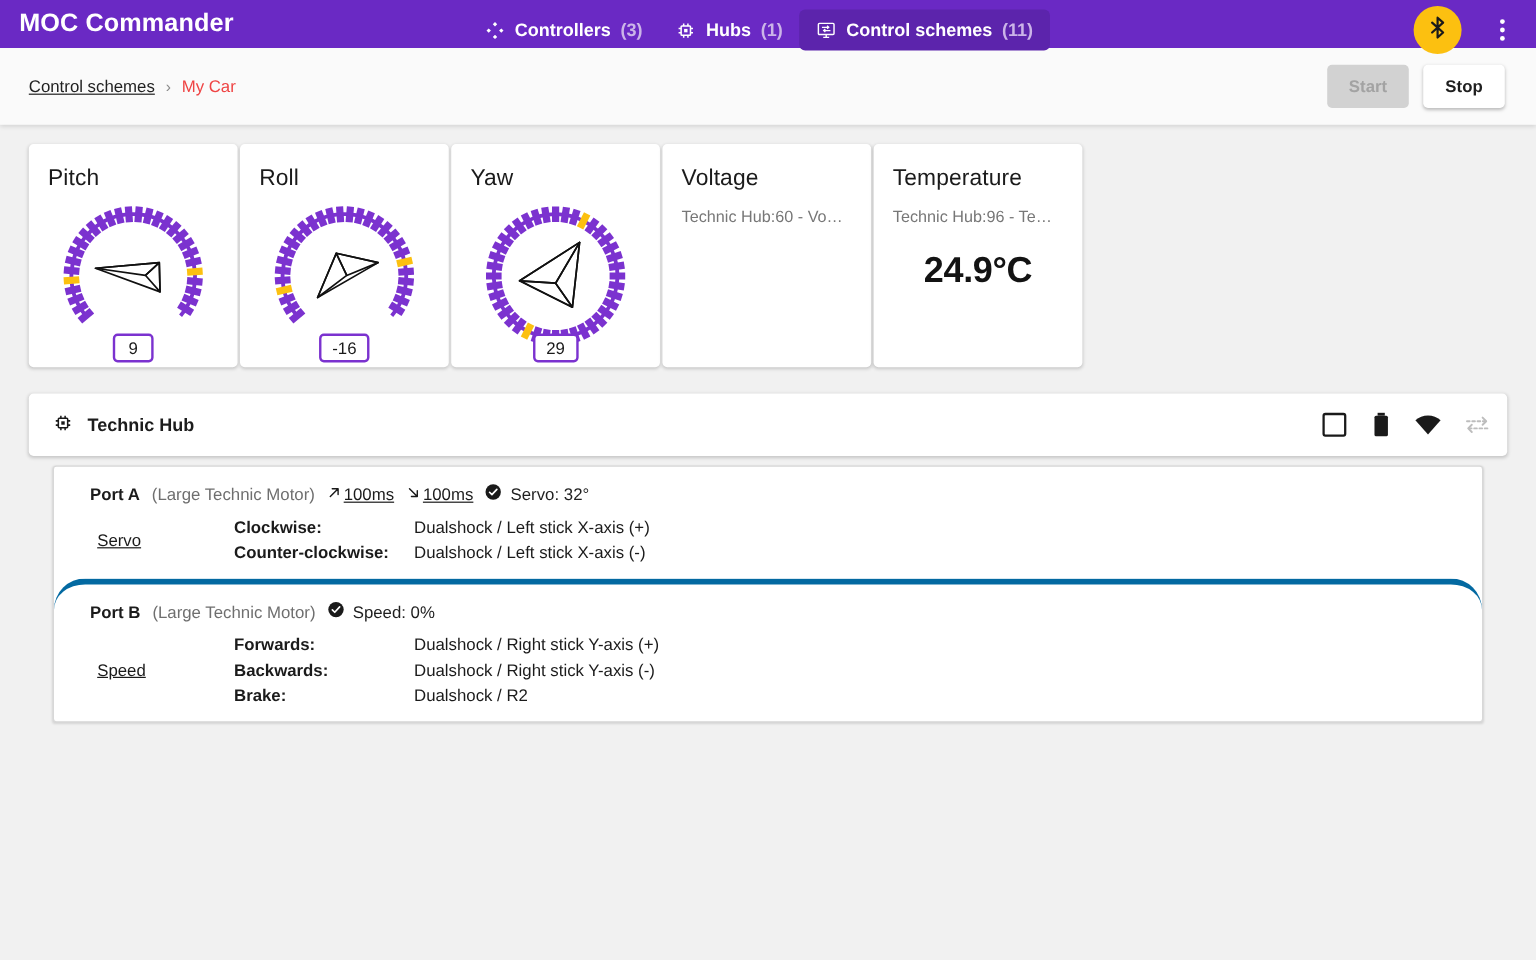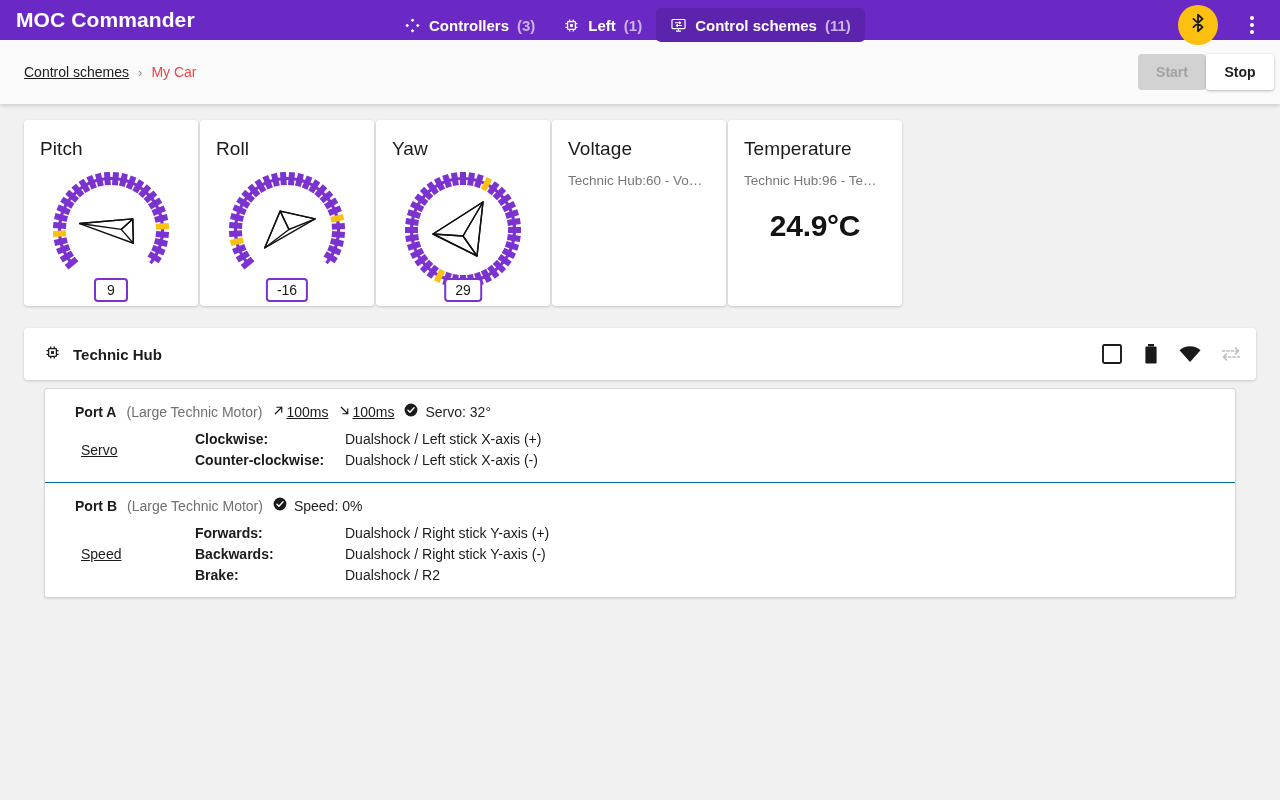--- a/index.html
+++ b/index.html
@@ -81,21 +81,21 @@
     display: flex;
     align-items: center;
     position: relative;
     box-shadow: 0 2px 4px rgba(0,0,0,.14);
     z-index: 3;
   }
   .crumbs { display: flex; align-items: center; margin-left: 24px; gap: 9px; font-size: 14px; }
   .crumb-link { text-decoration: underline; color: #212121; cursor: pointer; }
   .crumb-sep { color: #8a8a8a; font-size: 13px; }
   .crumb-current { color: #ef4444; }
-  .toolbar-actions { position: absolute; right: 6px; display: flex; align-items: flex-start; }
+  .toolbar-actions { position: absolute; right: 26px; display: flex; gap: 12px; align-items: flex-start; }
   .btn {
     min-width: 68px; height: 36px;
     border-radius: 4px;
     font-size: 14px; font-weight: bold;
     display: flex; align-items: center; justify-content: center;
     cursor: pointer;
     border: none;
     font-family: "Liberation Sans", sans-serif;
   }
   .btn-disabled { background: #d2d2d2; color: #a3a3a3; cursor: default; }
@@ -177,21 +177,21 @@
   .hub-icons .ic { display: flex; align-items: center; justify-content: center; cursor: pointer; }
 
   .ports {
     margin: 8px 44px 0 44px;
     background: #ffffff;
     border: 1px solid #d8d8d8;
     border-radius: 3px;
     box-shadow: 0 1px 2px rgba(0,0,0,.12);
   }
   .port { padding: 14px 0 14px 18px; }
-  .port + .port { border-top: 1px solid #0369a1; }
+  .port + .port { border-top: 5px solid #0369a1; border-radius: 26px; }
   .port-head { display: flex; align-items: center; gap: 10px; font-size: 14px; margin-left: 12px; }
   .port-name { font-weight: bold; color: #1b1b1b; }
   .port-device { color: #6f6f6f; }
   .ramp { display: flex; align-items: center; gap: 1px; text-decoration: underline; color: #1b1b1b; cursor: pointer; }
   .port-state { display: flex; align-items: center; gap: 7px; color: #1f1f1f; }
   .port-body { display: flex; margin-top: 11px; align-items: center; }
   .port-mode {
     width: 132px;
     padding-left: 18px;
     font-size: 14px;
@@ -222,21 +222,21 @@
     </div>
 
     <div class="navitem">
       <span class="nicon">
         <svg width="17" height="17" viewBox="0 0 24 24" fill="none" stroke="#ffffff" stroke-width="1.8">
           <rect x="6.5" y="6.5" width="11" height="11" rx="1"></rect>
           <rect x="10" y="10" width="4" height="4" fill="#ffffff" stroke="none"></rect>
           <path d="M9.5 6.5V3.5M14.5 6.5V3.5M9.5 17.5v3M14.5 17.5v3M6.5 9.5h-3M6.5 14.5h-3M17.5 9.5h3M17.5 14.5h3"></path>
         </svg>
       </span>
-      <span>Left</span>
+      <span>Hubs</span>
       <span class="count">(1)</span>
     </div>
 
     <div class="navitem active">
       <span class="nicon">
         <svg width="17" height="17" viewBox="0 0 24 24" fill="none" stroke="#ffffff" stroke-width="1.7">
           <rect x="2.8" y="3.5" width="18.4" height="13" rx="1.2"></rect>
           <path d="M7 8.2h8M13 6.4l2 1.8-2 1.8M17 12h-8M11 10.2l-2 1.8 2 1.8" stroke-width="1.5"></path>
           <path d="M8.5 20h7M12 16.5V20"></path>
         </svg>

